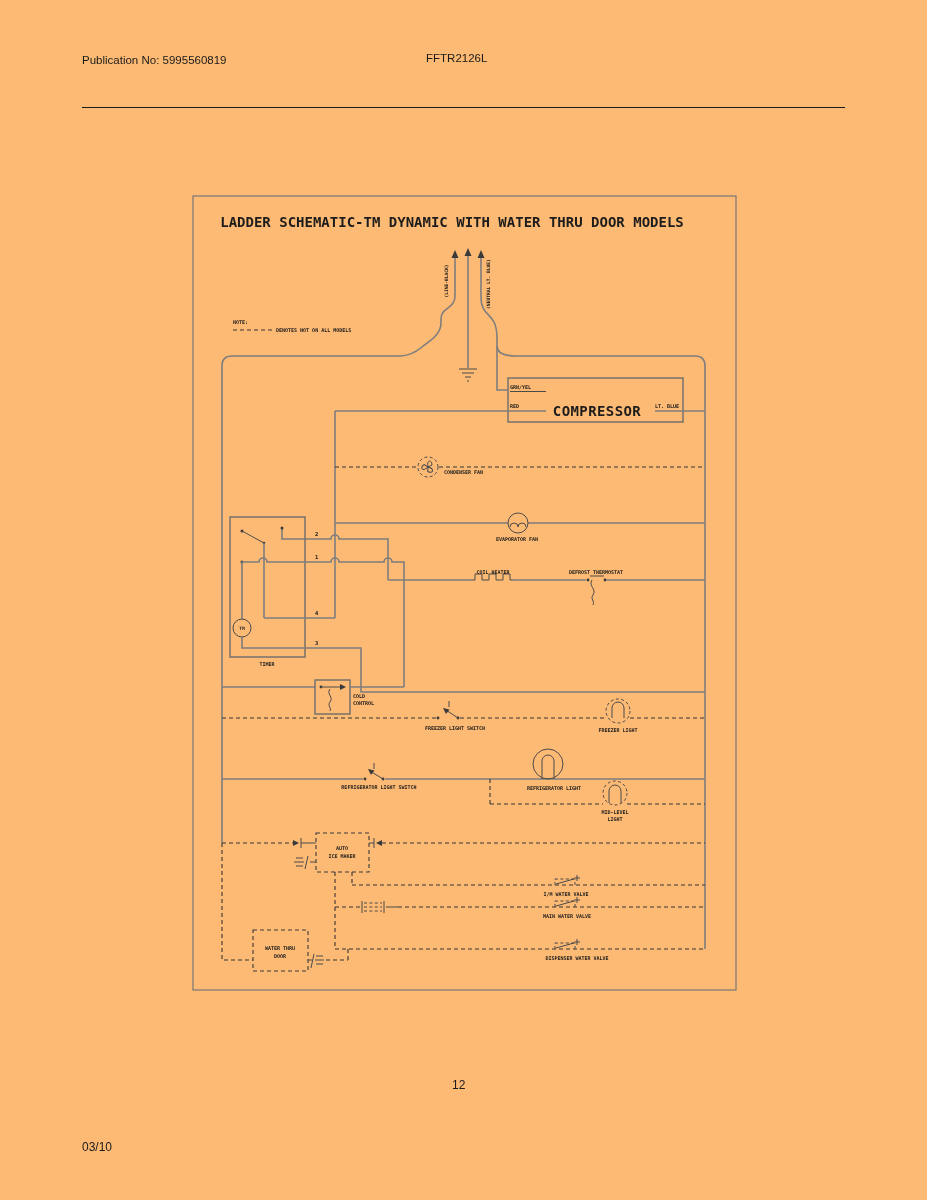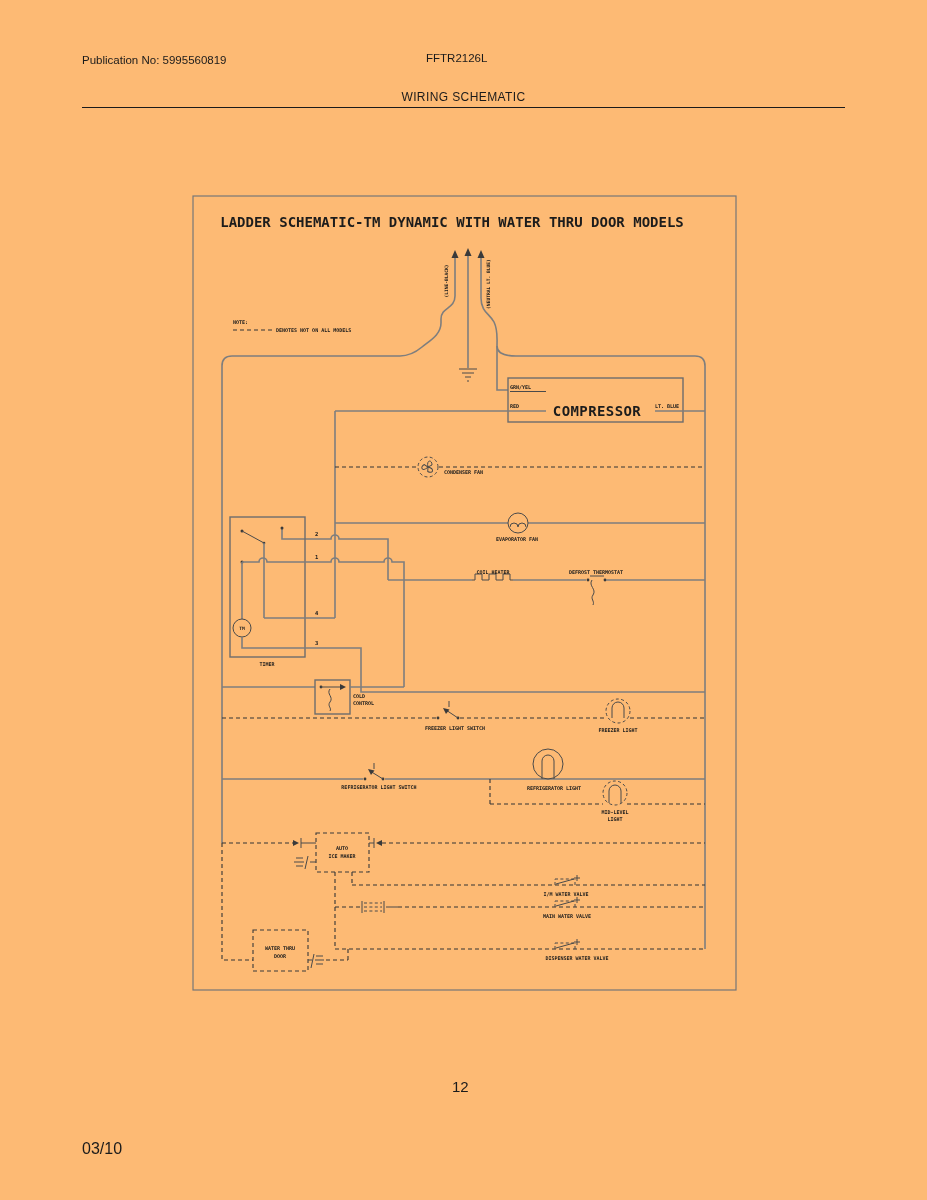--- a/index.html
+++ b/index.html
@@ -4,22 +4,22 @@
 <style>
   html,body{margin:0;padding:0;background:#e8e8e8;}
   #page{position:relative;width:927px;height:1200px;background:#fdba74;margin:0 auto;
         font-family:"Liberation Sans",sans-serif;color:#1b1b1b;overflow:hidden;}
   .hdr-left{position:absolute;left:82px;top:54px;font-size:11.5px;}
   .hdr-model{position:absolute;left:426px;top:52px;font-size:11.5px;}
   .hdr-section{position:absolute;left:0;top:90px;width:927px;text-align:center;
                font-size:12px;letter-spacing:.4px;}
   .hdr-rule{position:absolute;left:82px;top:107px;width:763px;height:0;
             border-top:1.3px solid #1b1b1b;}
-  .ftr-date{position:absolute;left:82px;top:1140px;font-size:16px;}
-  .ftr-page{position:absolute;left:452px;top:1078px;font-size:15px;}
+  .ftr-date{position:absolute;left:82px;top:1140px;font-size:12px;}
+  .ftr-page{position:absolute;left:452px;top:1078px;font-size:12px;}
   svg{position:absolute;left:0;top:0;}
   svg .wire{stroke:#7e7e7e;stroke-width:1.6;fill:none;}
   svg .wired{stroke:#353535;stroke-width:1.1;fill:none;stroke-dasharray:4 3;}
   svg .sym{stroke:#4a4a4a;stroke-width:1;fill:none;}
   svg .symd{stroke:#4a4a4a;stroke-width:1;fill:none;stroke-dasharray:3 2.4;}
   svg .box{stroke:#6d6d6d;stroke-width:1.4;fill:none;}
   svg .boxd{stroke:#3a3a3a;stroke-width:1.1;fill:none;stroke-dasharray:4 3;}
   svg .dot{fill:#3a3a3a;stroke:none;}
   svg .arr{fill:#3a3a3a;stroke:none;}
   svg text{fill:#1c1c1c;font-family:"DejaVu Sans Mono",monospace;font-weight:bold;}
@@ -30,21 +30,20 @@
   svg .cmp{font-size:14px;letter-spacing:.4px;}
   svg .mid{text-anchor:middle;}
 </style>
 </head>
 <body>
 
 <div id="page">
 
   <div class="hdr-left">Publication No: 5995560819</div>
   <div class="hdr-model">FFTR2126L</div>
-  <div class="hdr-section">WIRING SCHEMATIC</div>
   <div class="hdr-rule"></div>
 
   <svg width="927" height="1200" viewBox="0 0 927 1200">
 
     <rect x="193" y="196" width="543" height="794" fill="none" stroke="#777" stroke-width="1.2"></rect>
     <text class="ttl mid" x="452" y="227">LADDER SCHEMATIC-TM DYNAMIC WITH WATER THRU DOOR MODELS</text>
 
     <g>
       <text class="lbl" x="233" y="324">NOTE:</text>
       <path class="wired" d="M233,330 H272"></path>

